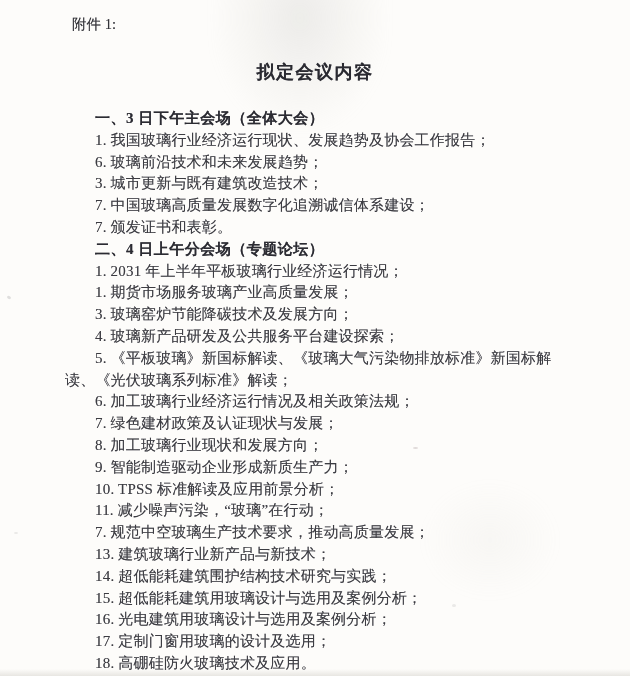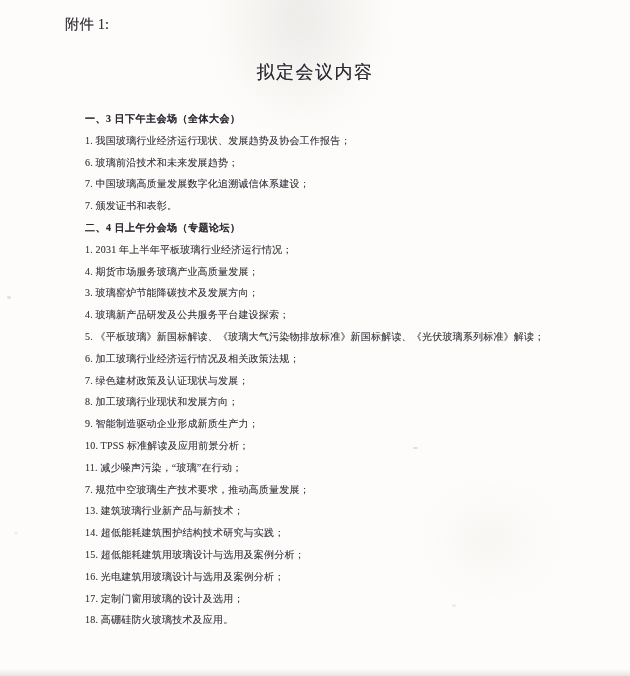--- a/index.html
+++ b/index.html
@@ -54,37 +54,38 @@
   .content {
     position: absolute;
     left: 65px; top: 14px;
     width: 500px;
   }
   .attachment-label {
     font-size: 14.5px;
     line-height: 20px;
     color: #333338;
     text-shadow: 0 0 0.4px rgba(70,70,80,0.55);
+    margin-left: 7px;
   }
   .doc-title {
     margin-top: 26px;
     text-align: center;
     font-size: 18px;
-    font-weight: normal;
+    font-weight: bold;
     letter-spacing: 1.5px;
     line-height: 24px;
     color: #2a2a31;
     text-shadow: 0 0 0.5px rgba(50,50,60,0.6);
   }
   .body {
     margin-top: 24px;
   }
   .line {
     margin: 0;
-    font-size: 10px;
+    font-size: 15px;
     line-height: 21.8px;
     text-indent: 2em;
     color: #3c3c42;
     text-shadow: 0 0 0.4px rgba(75,75,85,0.5);
     letter-spacing: 0.2px;
   }
   .line.heading {
     font-weight: bold;
     color: #2b2b32;
     text-shadow: 0 0 0.5px rgba(55,55,65,0.6);
@@ -105,28 +106,29 @@
   <div class="content">
     <div class="attachment-label">附件 1:</div>
 
     <div class="doc-title">拟定会议内容</div>
 
     <div class="body">
       <div>
         <p class="line heading">一、3 日下午主会场（全体大会）</p>
         <p class="line">1. 我国玻璃行业经济运行现状、发展趋势及协会工作报告；</p>
         <p class="line">6. 玻璃前沿技术和未来发展趋势；</p>
+        <p class="line">3. 城市更新与既有建筑改造技术；</p>
         <p class="line">7. 中国玻璃高质量发展数字化追溯诚信体系建设；</p>
         <p class="line">7. 颁发证书和表彰。</p>
       </div>
 
       <div>
         <p class="line heading">二、4 日上午分会场（专题论坛）</p>
         <p class="line">1. 2031 年上半年平板玻璃行业经济运行情况；</p>
-        <p class="line">4. 期货市场服务玻璃产业高质量发展；</p>
+        <p class="line">1. 期货市场服务玻璃产业高质量发展；</p>
         <p class="line">3. 玻璃窑炉节能降碳技术及发展方向；</p>
         <p class="line">4. 玻璃新产品研发及公共服务平台建设探索；</p>
         <p class="line">5. 《平板玻璃》新国标解读、《玻璃大气污染物排放标准》新国标解读、《光伏玻璃系列标准》解读；</p>
         <p class="line">6. 加工玻璃行业经济运行情况及相关政策法规；</p>
         <p class="line">7. 绿色建材政策及认证现状与发展；</p>
         <p class="line">8. 加工玻璃行业现状和发展方向；</p>
         <p class="line">9. 智能制造驱动企业形成新质生产力；</p>
         <p class="line">10. TPSS 标准解读及应用前景分析；</p>
         <p class="line">11. 减少噪声污染，“玻璃”在行动；</p>
         <p class="line">7. 规范中空玻璃生产技术要求，推动高质量发展；</p>

